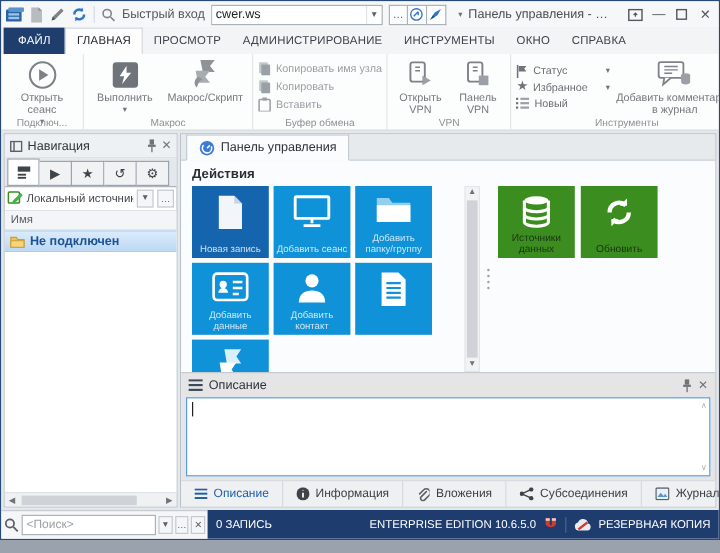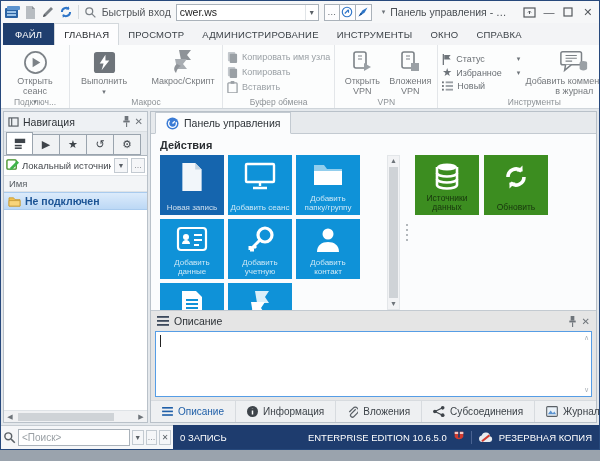--- a/index.html
+++ b/index.html
@@ -215,21 +215,21 @@
       <div class="rbtn">
         <span class="ric">
           <svg width="23" height="23" viewBox="0 0 24 24">
               <rect x="1" y="1" width="22" height="22" rx="3" fill="#6e747a"></rect>
               <path d="M13 4l-6 9h4l-2 7 8-10h-4z" fill="#fff"></path>
             </svg>
         </span>
         <span>Выполнить</span>
         <span class="caret">▾</span>
       </div>
-      <div class="rbtn" style="width:70px;margin-left:12px;">
+      <div class="rbtn" style="width:70px;">
         <span class="ric">
           <svg width="24" height="26" viewBox="0 0 24 26">
               <path d="M8 1h12l-4 5 4 5H10z" fill="#8e9398"></path>
               <path d="M4 10h12l-4 5 4 5H6z" fill="#a8adb2"></path>
               <path d="M6 15c-3 2-4 6-1 9 1-3 2-6 5-7z" fill="#8e9398"></path>
             </svg>
         </span>
         <span>Макрос/Скрипт</span>
       </div>
       <div class="rgroup-label">Макрос</div>
@@ -274,21 +274,21 @@
         <span>Открыть VPN</span>
       </div>
       <div class="rbtn" style="width:46px;">
         <span class="ric">
           <svg width="24" height="24" viewBox="0 0 24 24" fill="none" stroke="#7c8287" stroke-width="1.6">
               <rect x="4" y="2" width="12" height="16" rx="2"></rect>
               <path d="M8 6h4M8 9h4" stroke-width="1.2"></path>
               <rect x="13" y="13" width="8" height="8" fill="#9aa0a5" stroke="none"></rect>
             </svg>
         </span>
-        <span>Вложения VPN</span>
+        <span>Панель VPN</span>
       </div>
       <div class="rgroup-label">VPN</div>
     </div>
 
     <div class="rgroup" style="border-right:0;flex:1;">
       <div class="small-items" style="width:78px;">
         <div class="sitem en">
           <svg width="10" height="11" viewBox="0 0 10 12">
               <path d="M1 0v12" stroke="#6e747a" stroke-width="1.4"></path>
               <path d="M2 1h7l-2 2.5L9 6H2z" fill="#6e747a"></path>
@@ -449,29 +449,20 @@
             <div class="tile blue">
               <span class="tic">
                 <svg width="32" height="26" viewBox="0 0 32 26" fill="none" stroke="#fff" stroke-width="2.2">
                     <rect x="2" y="2" width="28" height="22" rx="3"></rect>
                     <circle cx="10" cy="11" r="3" fill="#fff" stroke="none"></circle>
                     <path d="M6 18c0-2.5 2-4 4-4s4 1.5 4 4" fill="#fff" stroke="none"></path>
                     <path d="M18 9h8M18 14h8M18 19h5" stroke-width="2"></path>
                   </svg>
               </span>
               <span class="tlabel">Добавить данные</span>
-            </div>
-            <div class="tile blue">
-              <span class="tic">
-                <svg width="28" height="28" viewBox="0 0 28 28">
-                    <circle cx="19" cy="9" r="7" fill="none" stroke="#fff" stroke-width="3.2"></circle>
-                    <path d="M14 14L4 24M4 24v-4M4 24h4M8 20l2 2" stroke="#fff" stroke-width="3" fill="none"></path>
-                  </svg>
-              </span>
-              <span class="tlabel">Добавить учетную</span>
             </div>
             <div class="tile blue">
               <span class="tic">
                 <svg width="28" height="28" viewBox="0 0 28 28">
                     <circle cx="14" cy="8" r="5.5" fill="#fff"></circle>
                     <path d="M3 26c0-7 5-10 11-10s11 3 11 10z" fill="#fff"></path>
                   </svg>
               </span>
               <span class="tlabel">Добавить контакт</span>
             </div>

